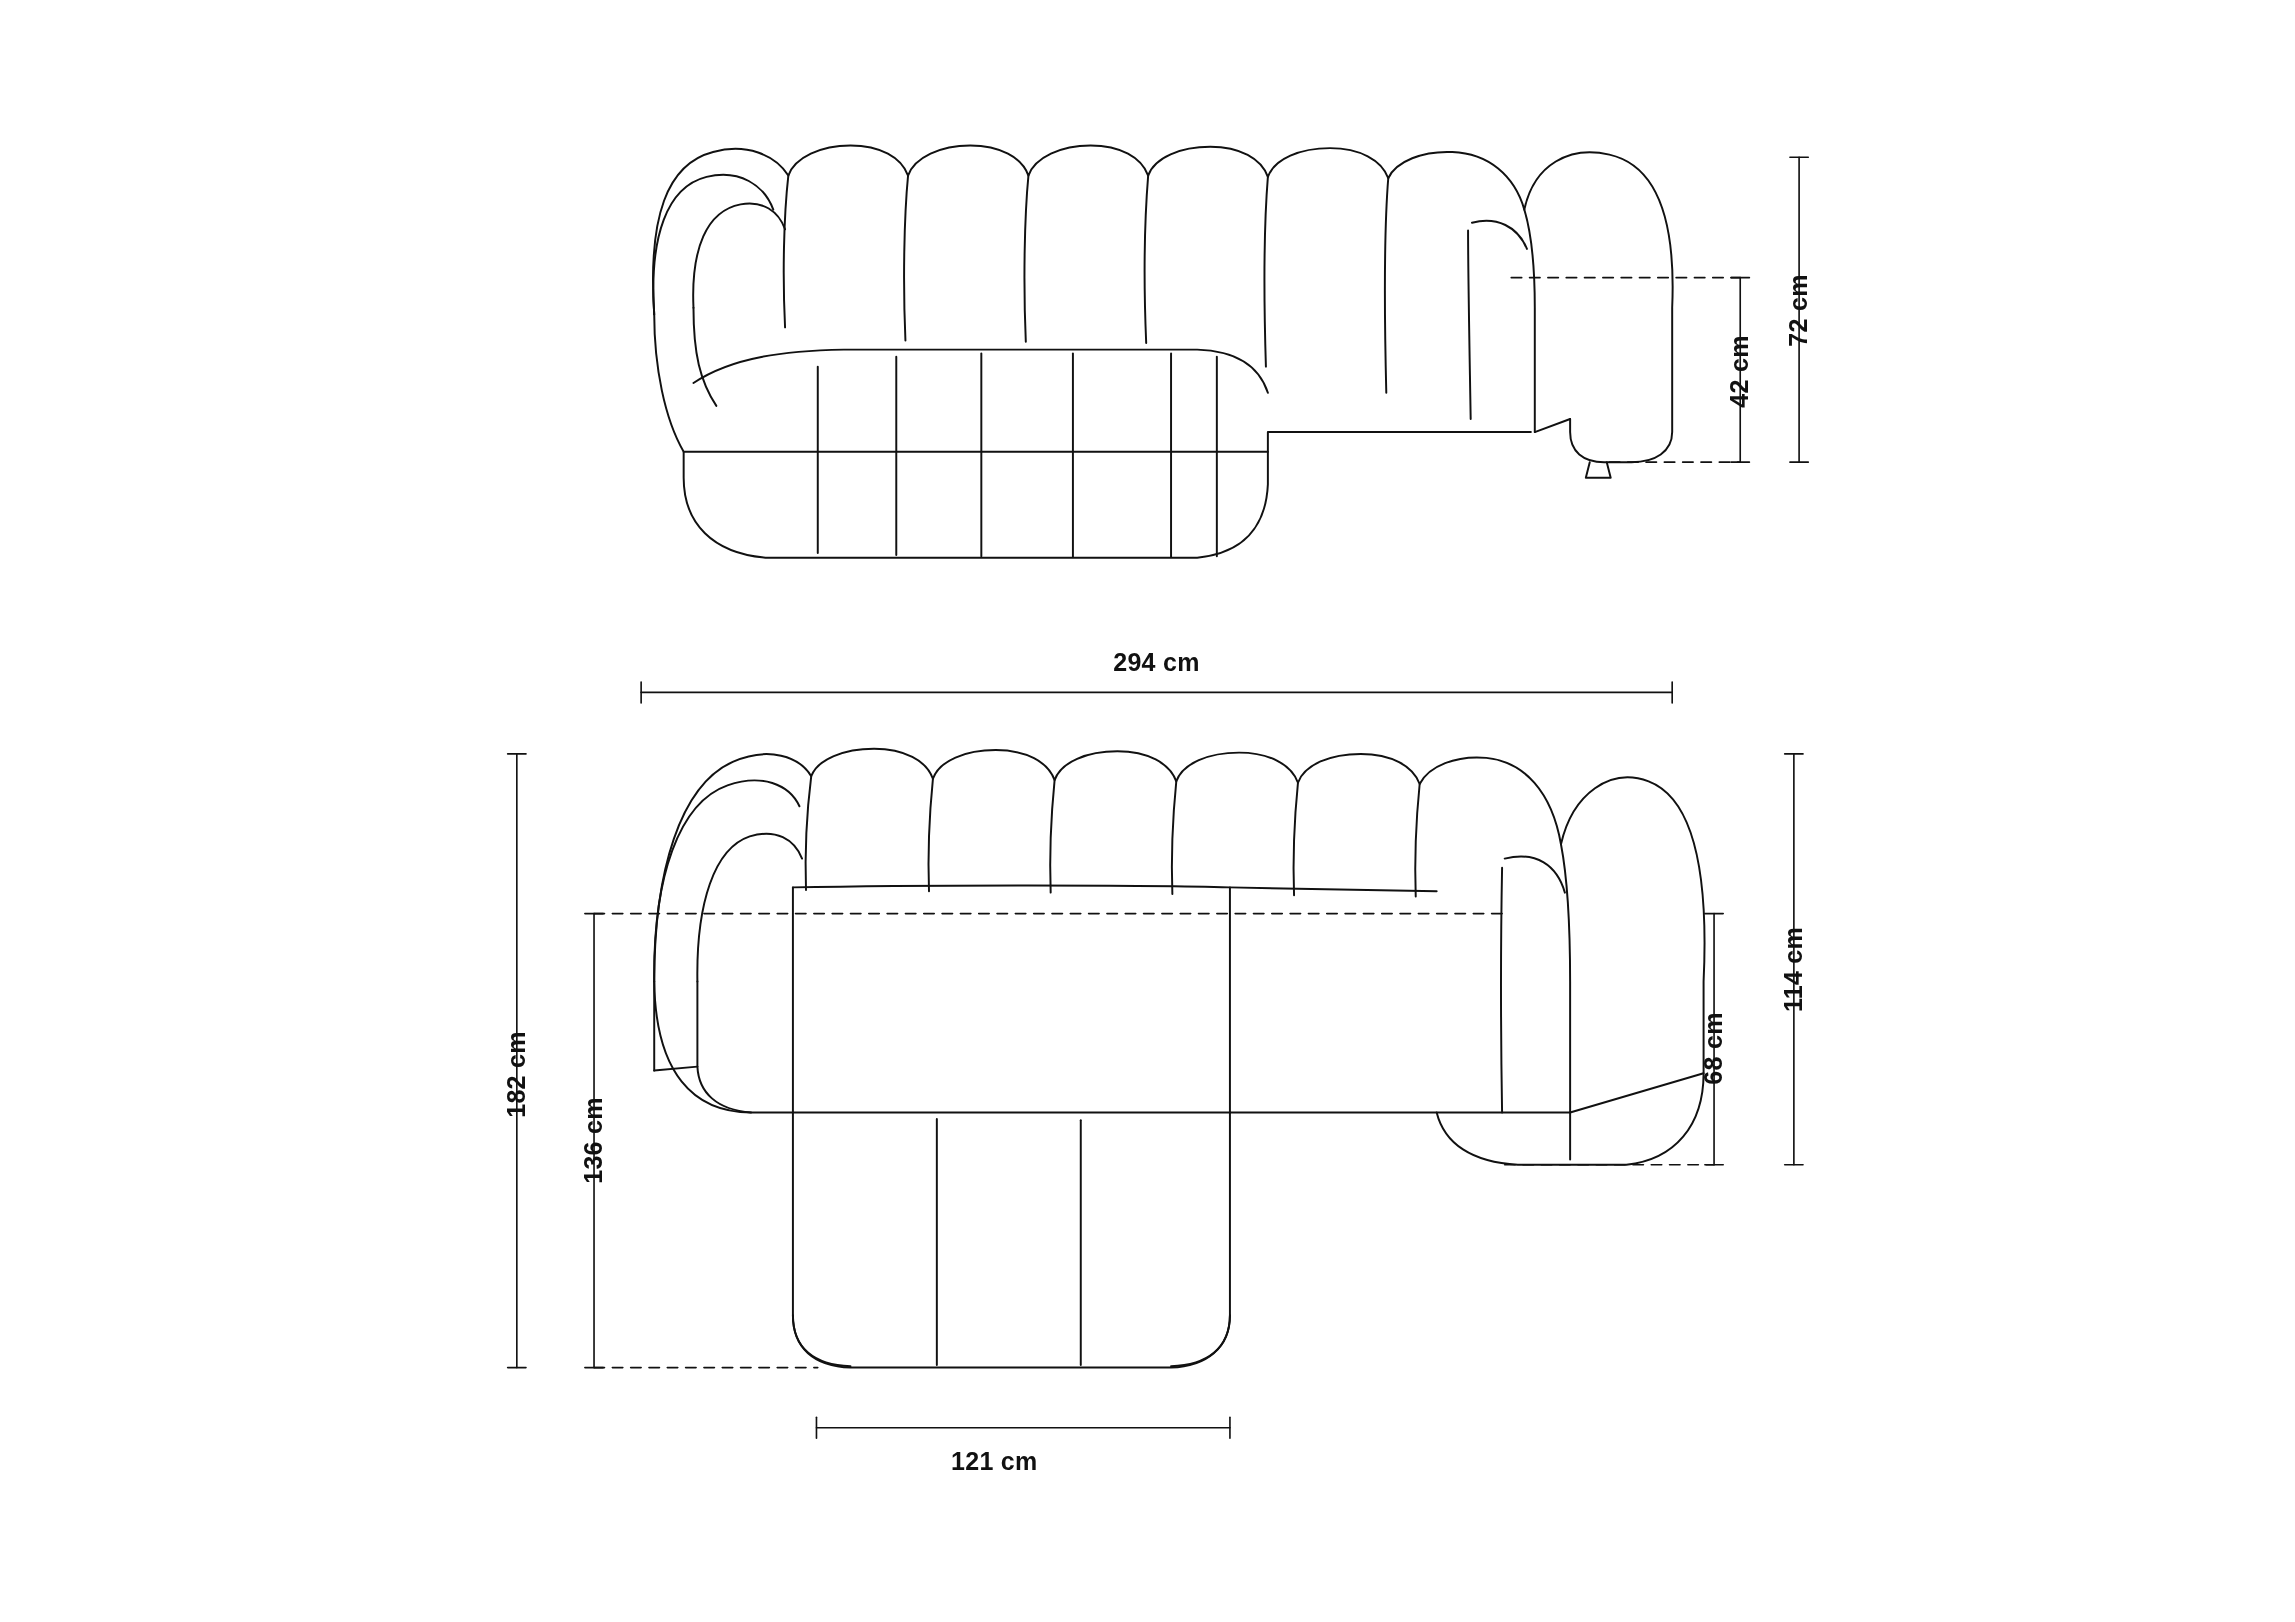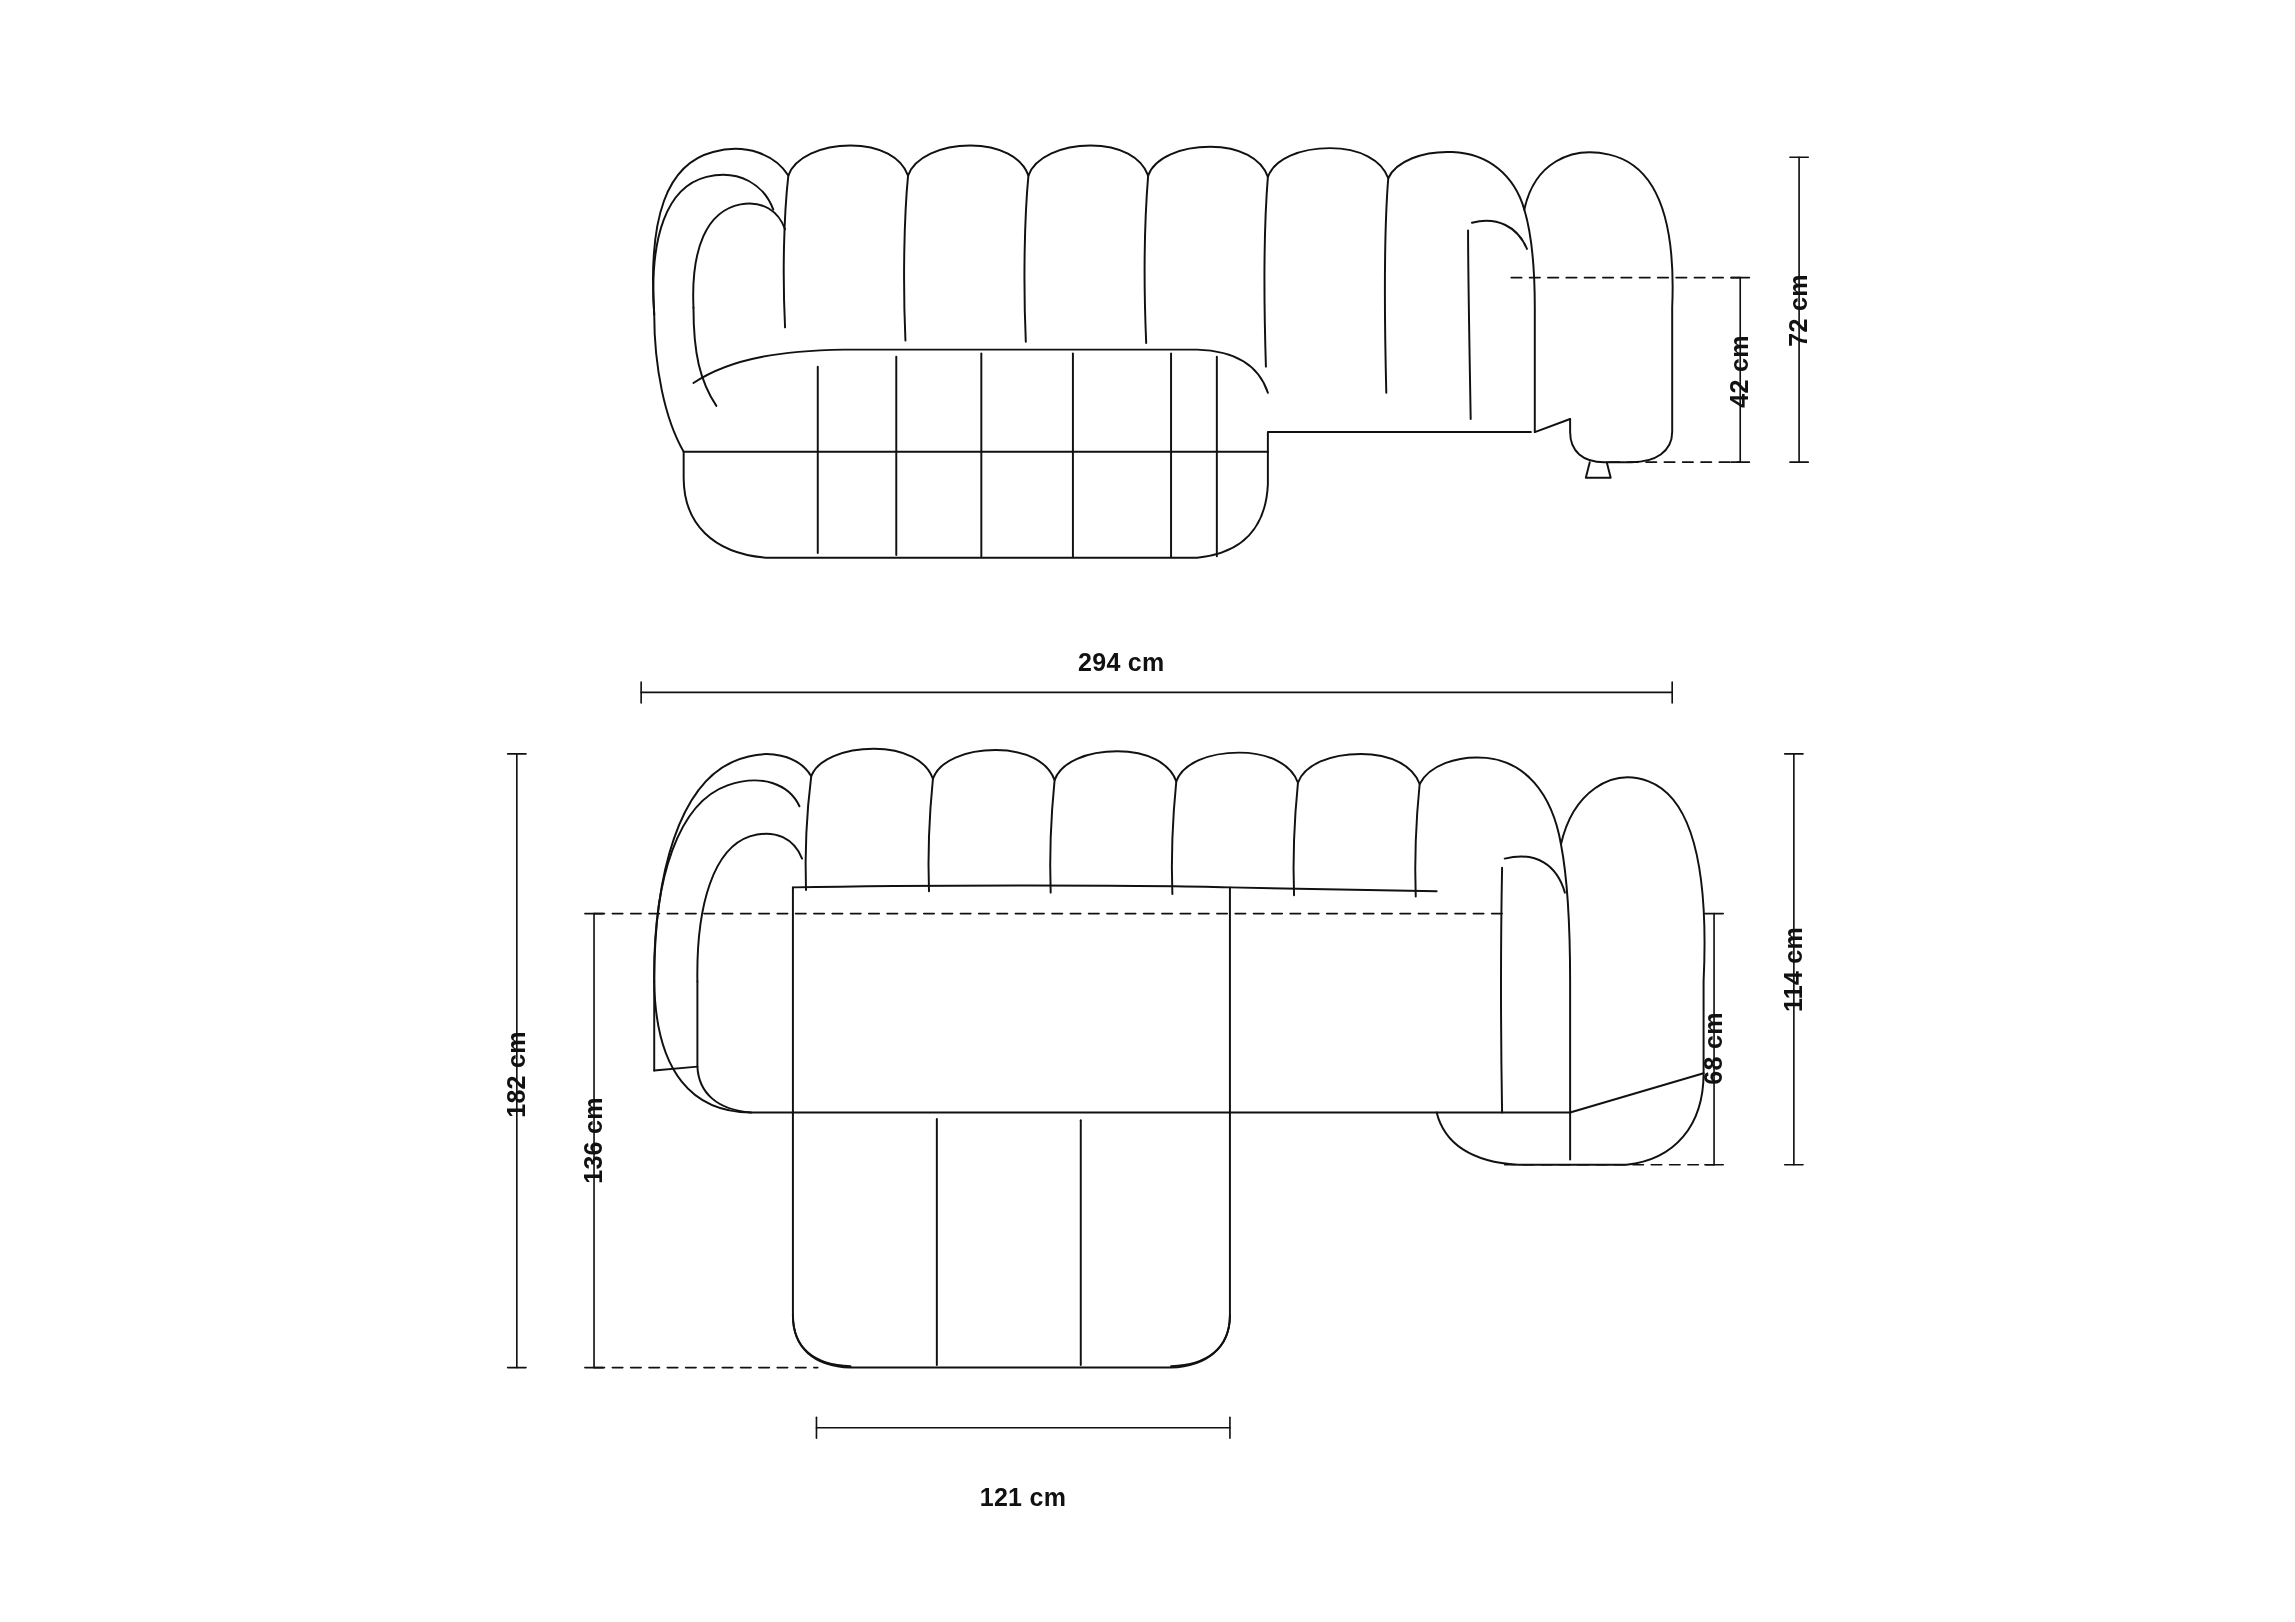--- a/index.html
+++ b/index.html
@@ -229,26 +229,26 @@
         <path d="M 1880 2166 L 1880 2198"></path>
       </g>
 
     </g>
   </svg>
 
   <div class="dim-label rot" style="left:1798px; top:296px; width:92px; margin-left:-46px; text-align:center;">72 cm</div>
 
   <div class="dim-label rot" style="left:1739px; top:357px; width:92px; margin-left:-46px; text-align:center;">42 cm</div>
 
-  <div class="dim-label" style="left:1157px; top:648px; width:157px; margin-left:-79px; text-align:left;">294 cm</div>
+  <div class="dim-label" style="left:1157px; top:648px; width:157px; margin-left:-79px; text-align:center;">294 cm</div>
 
   <div class="dim-label rot" style="left:516px; top:1060px; width:131px; margin-left:-65px; text-align:center;">182 cm</div>
 
   <div class="dim-label rot" style="left:593px; top:1126px; width:131px; margin-left:-65px; text-align:center;">136 cm</div>
 
   <div class="dim-label rot" style="left:1793px; top:955px; width:131px; margin-left:-65px; text-align:center;">114 cm</div>
 
   <div class="dim-label rot" style="left:1713px; top:1034px; width:118px; margin-left:-59px; text-align:center;">68 cm</div>
 
-  <div class="dim-label" style="left:1023px; top:1483px; width:144px; margin-left:-72px; text-align:center;">121 cm</div>
+  <div class="dim-label" style="left:1023px; top:1447px; width:144px; margin-left:-72px; ">121 cm</div>
 
 </div>
 
 
 </body></html>

